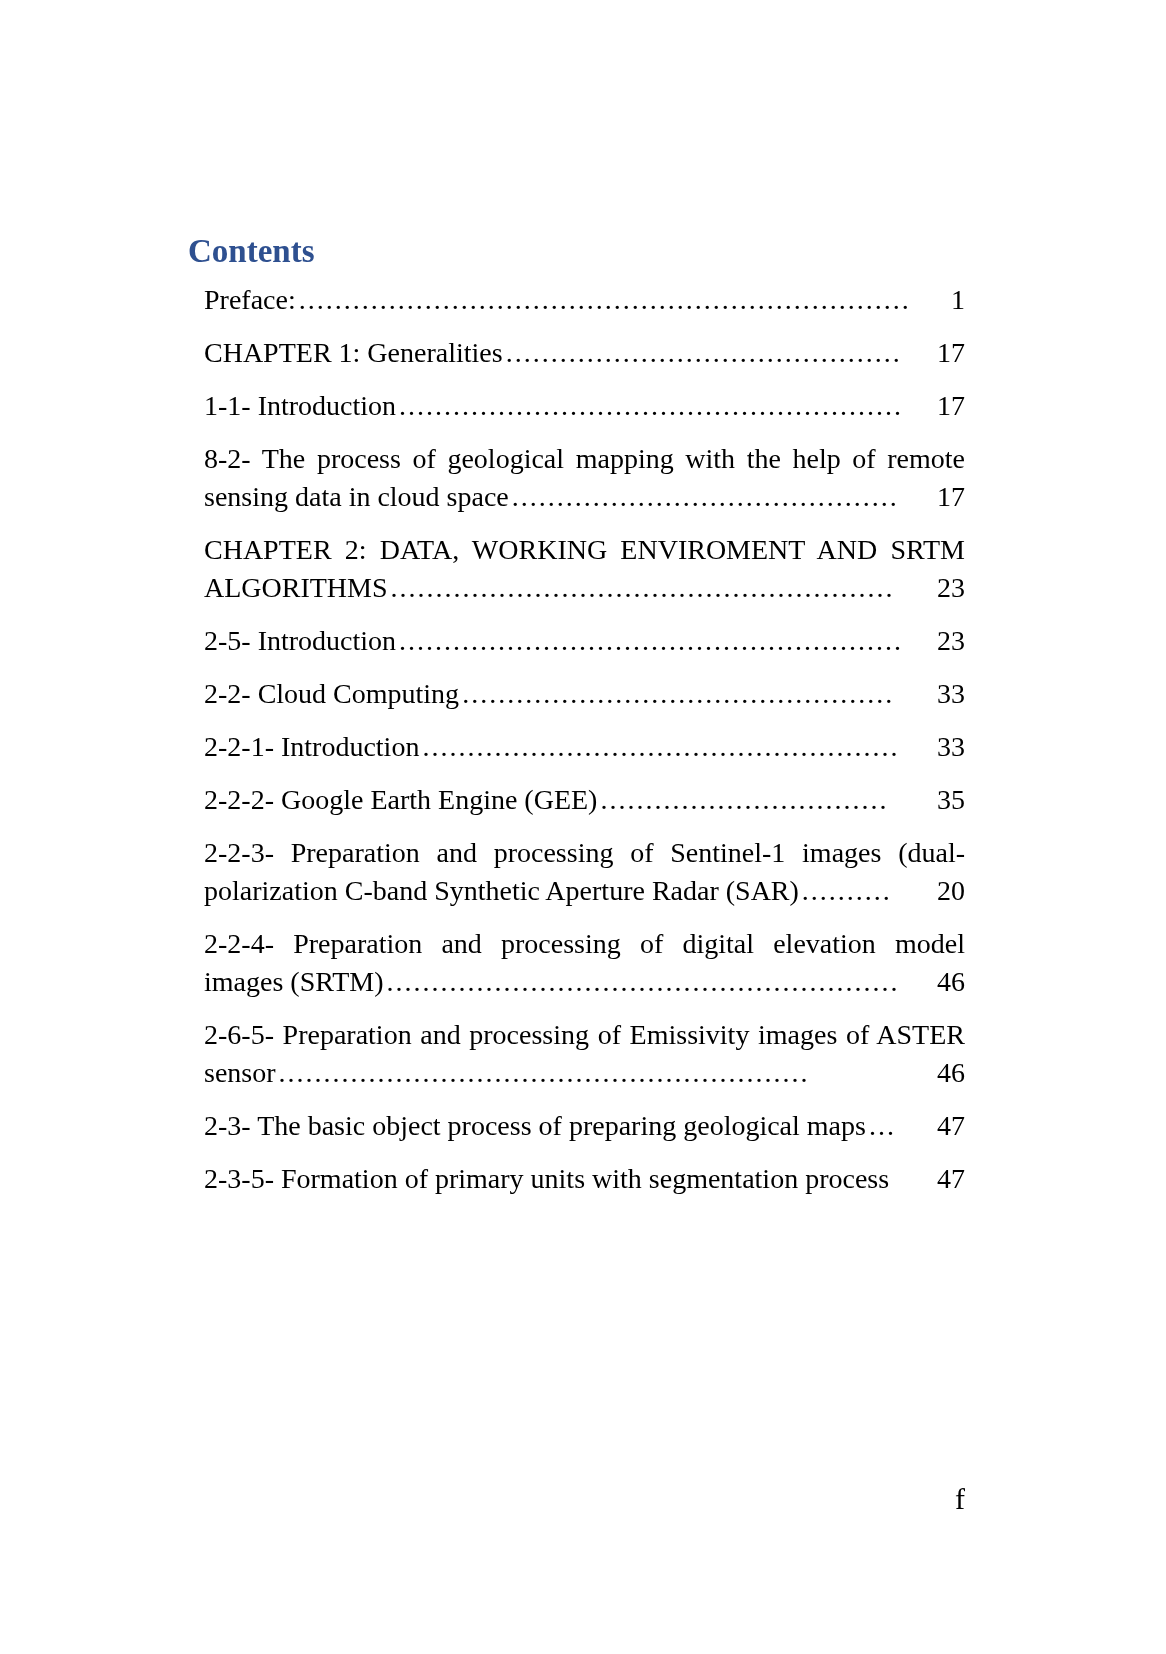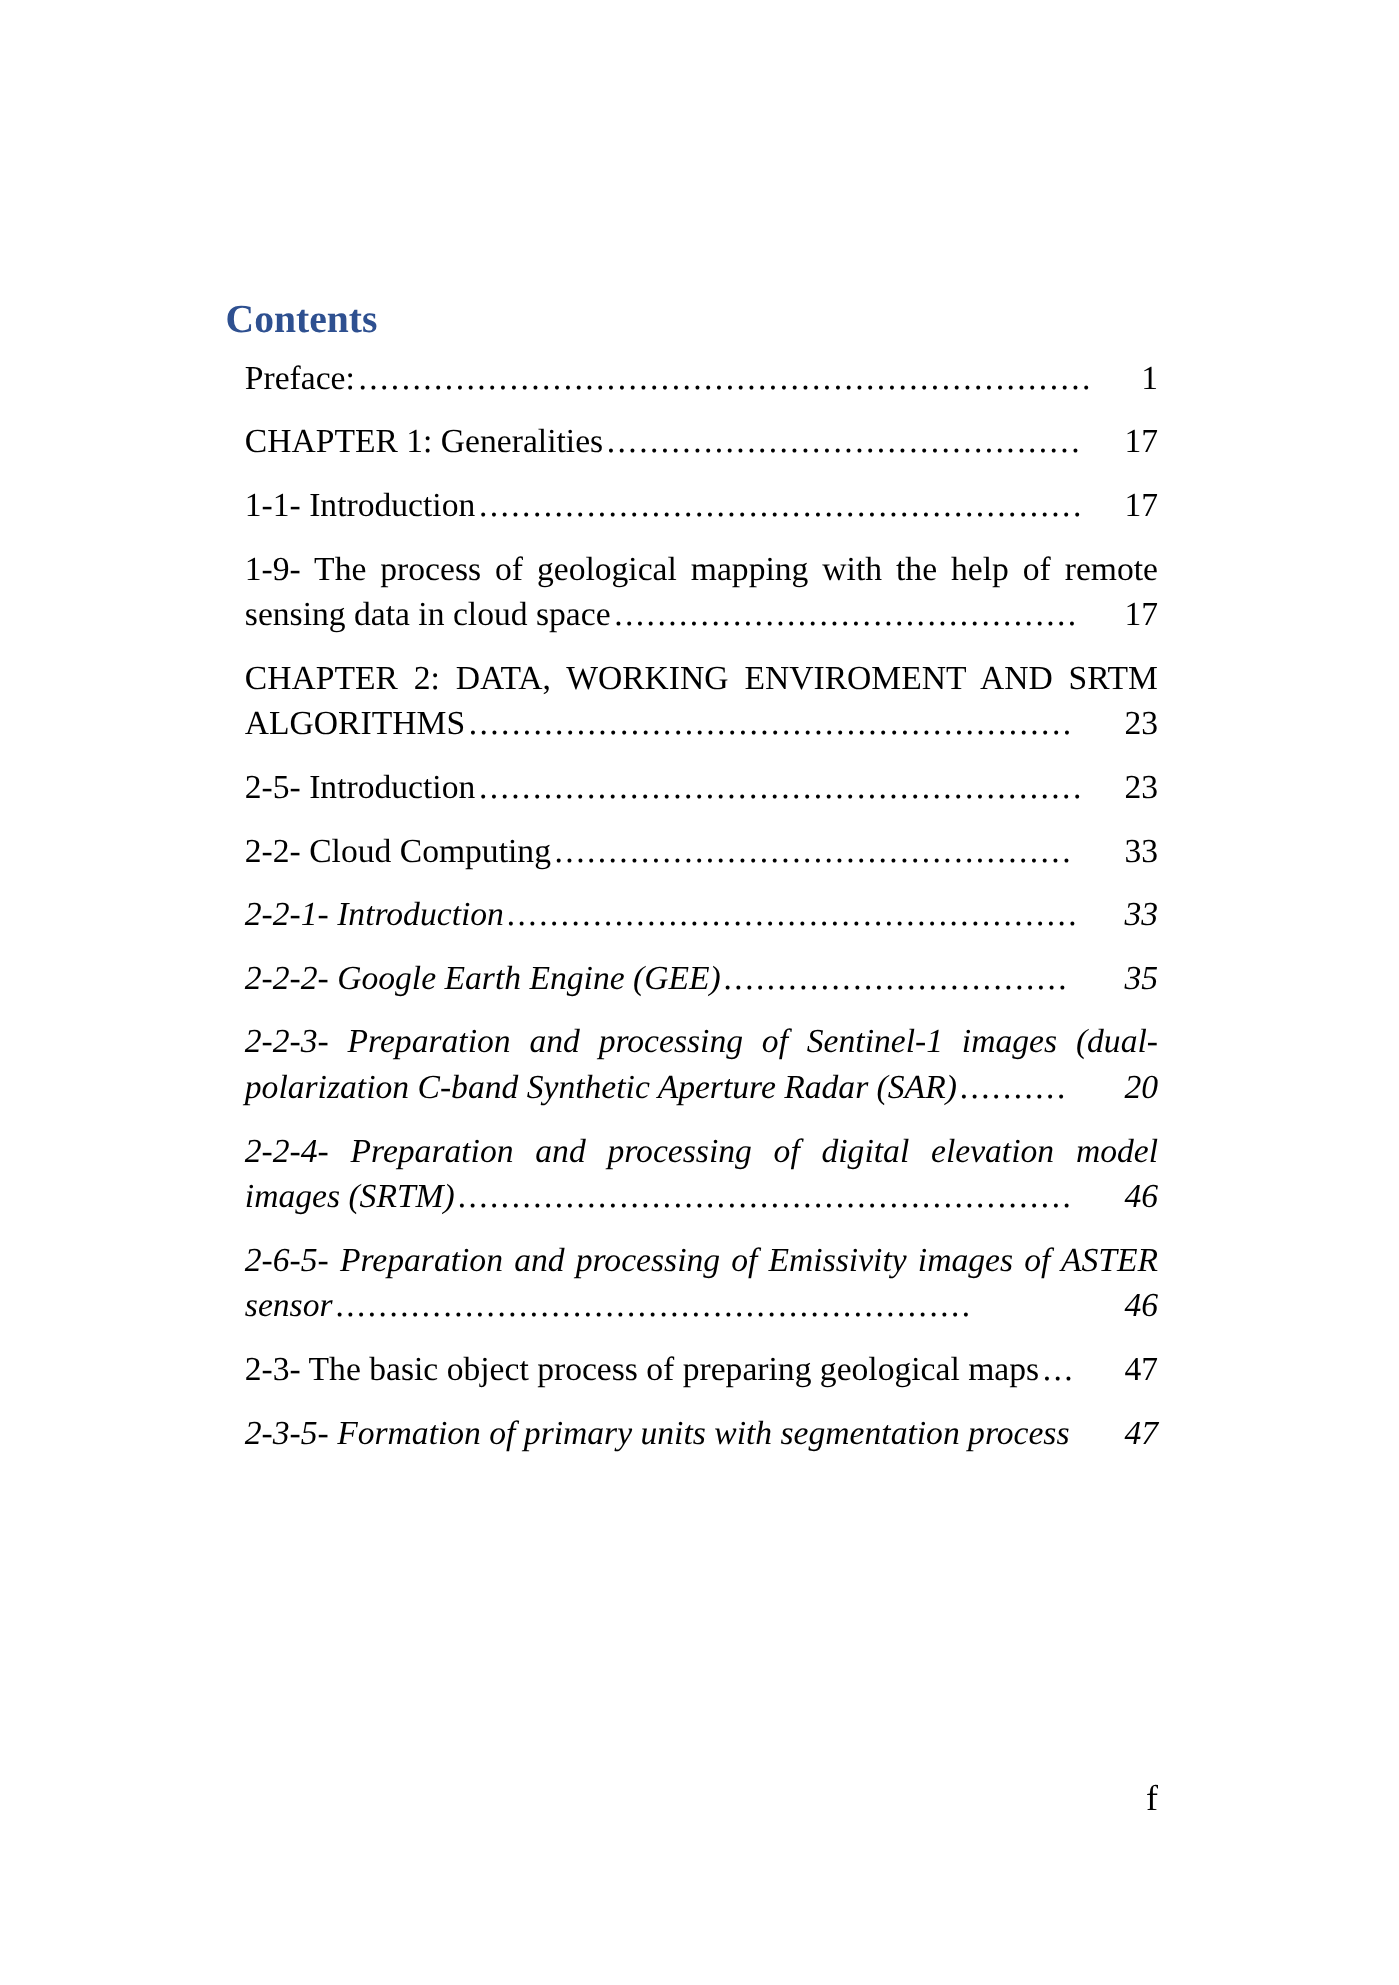--- a/index.html
+++ b/index.html
@@ -16,30 +16,30 @@
     padding: 230px 201px 0 188px;
     font-family: "Liberation Serif", "DejaVu Serif", serif;
     color: #000000;
     overflow: hidden;
   }
   .heading {
     font-size: 33px;
     line-height: 42px;
     font-weight: bold;
     color: #2E5090;
-    margin: 16px 0 9px 0;
+    margin: 0 0 9px 0;
   }
   .toc-entry {
     display: flow-root;
     font-size: 28px;
     line-height: 38px;
     margin: 0 0 15px 16px;
     text-align: justify;
   }
-  .toc-entry.italic { font-style: italic; }
+  .toc-entry.italic { }
   .toc-page {
     float: right;
     padding-left: 6px;
   }
   .toc-dots {
     letter-spacing: 2px;
     margin-left: 3px;
     white-space: nowrap;
   }
   .footer {
@@ -63,21 +63,21 @@
 
   <p class="toc-entry">
     <span class="toc-text">CHAPTER 1: Generalities</span><span class="toc-dots">............................................</span><span class="toc-page">17</span>
   </p>
 
   <p class="toc-entry">
     <span class="toc-text">1-1- Introduction</span><span class="toc-dots">........................................................</span><span class="toc-page">17</span>
   </p>
 
   <p class="toc-entry">
-    <span class="toc-text">1-9- The process of geological mapping with the help of remote sensing data in cloud space</span><span class="toc-dots">...........................................</span><span class="toc-page">17</span>
+    <span class="toc-text">8-2- The process of geological mapping with the help of remote sensing data in cloud space</span><span class="toc-dots">...........................................</span><span class="toc-page">17</span>
   </p>
 
   <p class="toc-entry">
     <span class="toc-text">CHAPTER 2: DATA, WORKING ENVIROMENT AND SRTM ALGORITHMS</span><span class="toc-dots">........................................................</span><span class="toc-page">23</span>
   </p>
 
   <p class="toc-entry">
     <span class="toc-text">2-5- Introduction</span><span class="toc-dots">........................................................</span><span class="toc-page">23</span>
   </p>
 

